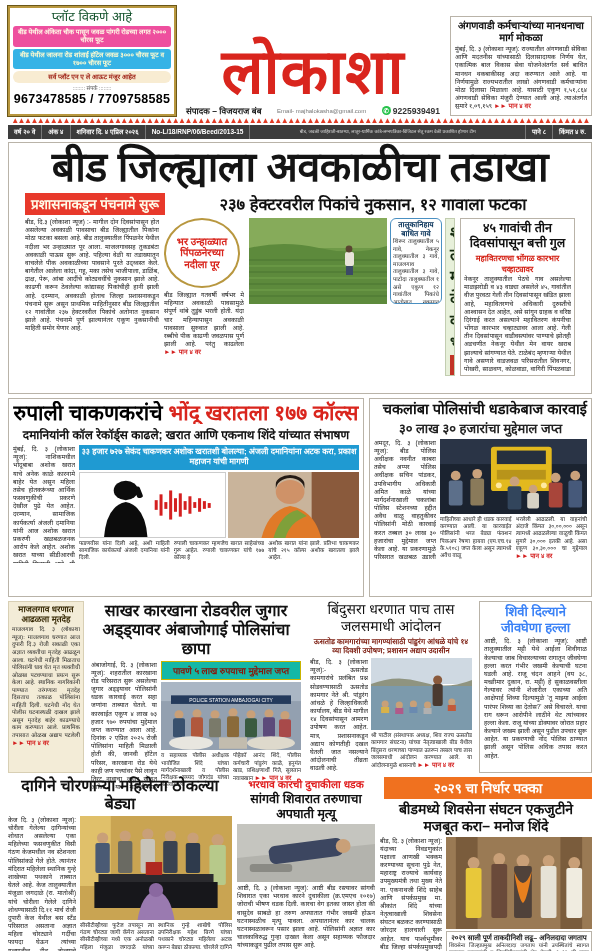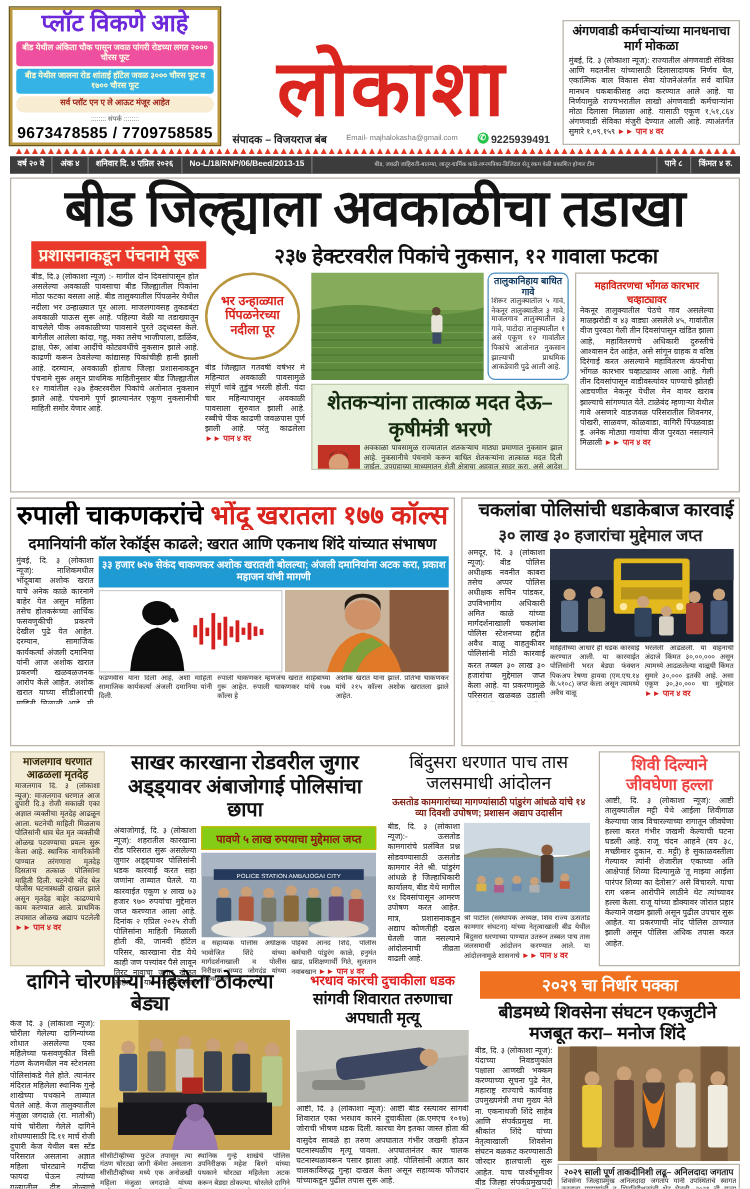--- a/index.html
+++ b/index.html
@@ -7,21 +7,21 @@
   .page{width:600px;height:951px;margin:0 auto;background:#fff;position:relative;overflow:hidden;padding:6px 8px 4px 8px}
   .tiny{font-size:6.3px;line-height:1.3;text-align:justify;color:#1c1c1c;overflow:hidden}
   .jump{color:#d41f1f;font-weight:bold;font-size:6.5px;white-space:nowrap}
   .box{border:1px solid #c2bbae;background:#fff}
   .photo{position:relative;overflow:hidden}
   .photo svg{display:block;width:100%;height:100%}
 
   
   .topbar{display:flex;gap:8px;height:110px}
   .ad{width:168px;border:2px solid #b8973f;outline:1px solid #6b5718;padding:2px 3px;text-align:center;flex:none}
-  .ad-title{font-size:19px;font-weight:bold;color:#6d28d9;line-height:1.1}
+  .ad-title{font-size:13px;font-weight:normal;color:#14532d;line-height:1.1}
   .ad-strip{font-size:6.5px;font-weight:bold;line-height:1.25;border-radius:3px;padding:2px;margin-top:2px}
   .ad-pink{background:#ee4f9e;color:#fffbe6}
   .ad-blue{background:#35b3e6;color:#fffbd0}
   .ad-cream{background:#f8ecd2;color:#a02418;border-radius:6px}
   .ad-contact{font-size:5.5px;color:#555;margin-top:1px}
   .ad-phones{font-size:12.5px;font-weight:bold;color:#000;letter-spacing:.3px}
   .mast{flex:1;text-align:center;display:flex;flex-direction:column;justify-content:flex-end}
   .logo{font-size:62px;font-weight:bold;color:#d9251d;line-height:1.02;letter-spacing:1px}
   .mastrow{display:flex;justify-content:space-between;align-items:center;padding:2px 2px 0 2px}
   .editor{font-size:8.5px;font-weight:bold;color:#222}
@@ -42,21 +42,21 @@
   .lead-band{margin-top:3px;border:1px solid #b9b3a8;padding:2px 16px;height:252px}
   .lead-head{font-size:41px;font-weight:bold;color:#141414;text-align:center;line-height:1.1;letter-spacing:-.5px}
   .lead-subrow{display:flex;align-items:center;gap:6px;margin:2px 0 3px 0}
   .kicker-red{background:#e8392b;color:#fffbe8;font-size:13.5px;font-weight:bold;padding:2px 6px;flex:none}
   .lead-sub{font-size:16.5px;font-weight:bold;color:#111;flex:1;text-align:center}
   .lead-grid{display:flex;gap:5px;height:158px}
   .col-a{width:134px;flex:none;height:100%}
   .col-b{width:80px;flex:none;display:flex;flex-direction:column}
   .circle{width:76px;height:70px;border:2px solid #b8973f;border-radius:50%;display:flex;align-items:center;justify-content:center;text-align:center;font-size:10px;font-weight:bold;color:#d9251d;line-height:1.15;padding:4px;flex:none}
   .col-b .tiny{margin-top:3px;flex:1}
-  .col-c{width:206px;flex:none;display:flex;flex-direction:column;gap:3px}
+  .col-c{width:206px;flex:none;display:flex;flex-direction:row;gap:3px}
   .row-top{display:flex;gap:3px;height:86px}
   .field-photo{width:138px;height:86px;flex:none}
   .taluka-box{flex:1;border:1px solid #4a90c2;border-radius:6px;padding:2px;overflow:hidden}
   .taluka-title{font-size:7.5px;font-weight:bold;color:#0b355c;text-align:center;line-height:1.15}
   .minister-box{flex:1;background:#e7f0da;border:1px solid #c2cdb0;padding:2px 4px;overflow:hidden}
   .minister-head{font-size:16px;font-weight:bold;color:#152b10;text-align:center}
   .minister-inner{display:flex;gap:3px;margin-top:2px}
   .portrait{width:34px;height:40px;flex:none}
   .col-d{flex:1;border:1px solid #b9b3a8;padding:2px 3px;display:flex;flex-direction:column}
   .power-head{font-size:12.5px;font-weight:bold;text-align:center;color:#111;line-height:1.2}
@@ -91,31 +91,31 @@
   
   .band3{display:flex;gap:5px;margin-top:4px;height:172px}
   .maj-box{width:76px;flex:none;background:#f3ecd7;border:1px solid #d8cfb4;padding:2px 3px}
   .maj-head{font-size:8.5px;font-weight:bold;color:#3a2c08;text-align:center;line-height:1.2}
   .maj-box .tiny{font-size:5.8px;margin-top:2px;height:140px}
   .sakhar-box{width:214px;flex:none;padding:0 2px}
   .sakhar-head{font-size:16px;font-weight:bold;text-align:center;color:#111;line-height:1.2}
   .sakhar-grid{display:flex;gap:4px;margin-top:2px;height:128px}
   .sakhar-grid .bodycol{width:66px;flex:none;height:100%}
   .sakhar-right{flex:1;display:flex;flex-direction:column;gap:2px}
-  .yellow-banner{background:#84cc16;color:#8c1508;font-size:9px;font-weight:bold;text-align:center;padding:2px;border:1px solid #c9b400}
+  .yellow-banner{background:#14b8a6;color:#8c1508;font-size:9px;font-weight:bold;text-align:center;padding:2px;border:1px solid #c9b400}
   .ps-photo{height:72px}
   .bind-box{width:166px;flex:none;padding:0 2px}
   .bind-head{font-size:14px;font-weight:normal;text-align:center;color:#111;line-height:1.2}
   .bind-sub{font-size:7.5px;font-weight:bold;color:#7c1d10;text-align:center;line-height:1.3;margin:2px 0}
   .bind-grid{display:flex;gap:3px;height:118px}
   .bind-grid .bodycol{width:58px;flex:none;height:100%}
   .bind-right{flex:1;display:flex;flex-direction:column;gap:2px}
   .water-photo{height:72px}
   .shivi-box{flex:1;border:1px solid #b9b3a8;padding:2px 4px}
-  .shivi-head{font-size:13px;font-weight:bold;color:#ef4444;text-align:center;line-height:1.2}
+  .shivi-head{font-size:13px;font-weight:bold;color:#3b82f6;text-align:center;line-height:1.2}
   .shivi-box .tiny{margin-top:2px;height:138px}
 
   
   .band4{display:flex;gap:5px;margin-top:4px;height:204px}
   .dag-box{width:224px;flex:none}
   .dag-head{font-size:16px;font-weight:bold;color:#111;text-align:center;line-height:1.15}
   .dag-grid{display:flex;gap:4px;margin-top:2px;height:172px}
   .dag-grid .bodycol{width:68px;flex:none;height:100%}
   .dag-right{flex:1;display:flex;flex-direction:column;gap:2px}
   .office-photo{height:104px}
@@ -223,20 +223,21 @@
                 <circle cx="17" cy="15" r="8" fill="#d9a078"></circle>
                 <path d="M9,13 a8,8 0 0 1 16,0 l-1,-5 a8,6 0 0 0 -14,0 Z" fill="#3a2e28"></path>
                 <path d="M5,40 Q17,26 29,40 Z" fill="#f2f0ea"></path>
               </svg>
             </div>
             <div class="tiny" style="font-size:5.8px">अवकाळी पावसामुळे राज्यातील शेतकऱ्यांचे मोठ्या प्रमाणात नुकसान झाले आहे. नुकसानीचे पंचनामे करून बाधित शेतकऱ्यांना तात्काळ मदत दिली जाईल. उपग्रहाच्या माध्यमातून शेती क्षेत्राचा अहवाल सादर करा, असे आदेश दिले आहेत. शेतकऱ्यांनी घाबरून जाऊ नये, अशी ग्वाही कृषीमंत्री दत्तात्रय भरणे यांनी दिली.</div>
           </div>
         </div>
       </div>
       <div class="col-d">
+        <div class="power-head">४५ गावांची तीन दिवसांपासून बत्ती गुल</div>
         <div class="power-kicker">महावितरणचा भोंगळ कारभार चव्हाट्यावर</div>
         <div class="tiny"><span>नेकनूर तालुक्यातील पेठचे गाव असलेल्या माळझरोडी व ४३ वाड्या असलेले ४५, गावांतील वीज पुरवठा गेली तीन दिवसांपासून खंडित झाला आहे, महावितरणचे अधिकारी दुरुस्तीचे आश्वासन देत आहेत, असे सांगून ग्राहक व वरिष्ठ दिरंगाई करत असल्याने महावितरण कंपनीचा भोंगळ कारभार चव्हाट्यावर आला आहे. गेली तीन दिवसांपासून वाडीवस्त्यांवर पाण्याचे झोतही अडचणीत नेकनूर येथील मेन वायर खराब झाल्याचे सांगण्यात येते. टाळेबंद म्हणाऱ्या येथील गावे असणारे वाडजवळ परिसरातील शिवनगर, पोखरी, साळवण, कोळवाडा, वागिरी पिंपळवाडा इ. अनेक मोठ्या गावांचा वीज पुरवठा नसल्याने मिळाली</span> <span class="jump">►► पान ४ वर</span></div>
       </div>
     </div>
   </div>
 
   <div class="band2">
     <div class="calls-box">
       <div class="calls-head"><span>रुपाली चाकणकरांचे </span><span class="red">भोंदू खरातला १७७ कॉल्स</span></div>
       <div class="calls-sub">दमानियांनी कॉल रेकॉर्ड्स काढले; खरात आणि एकनाथ शिंदे यांच्यात संभाषण</div>

